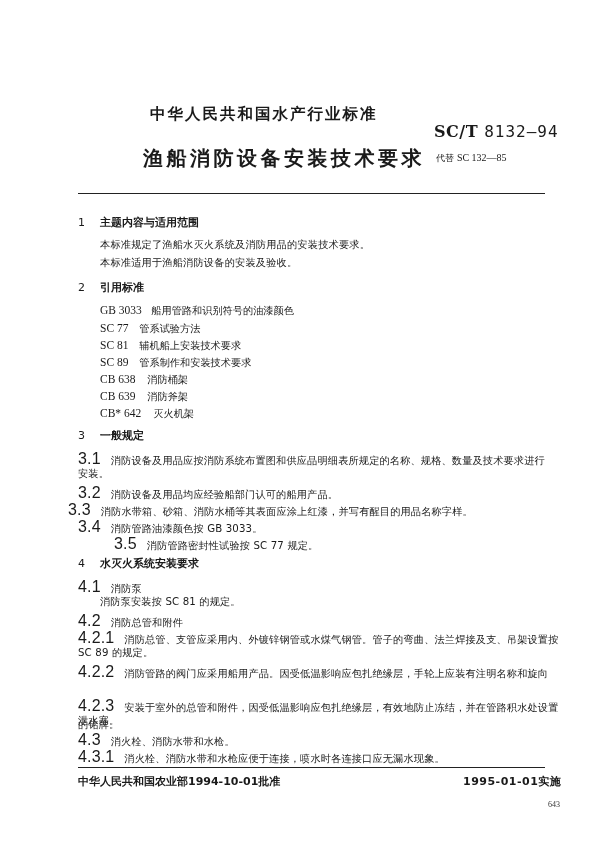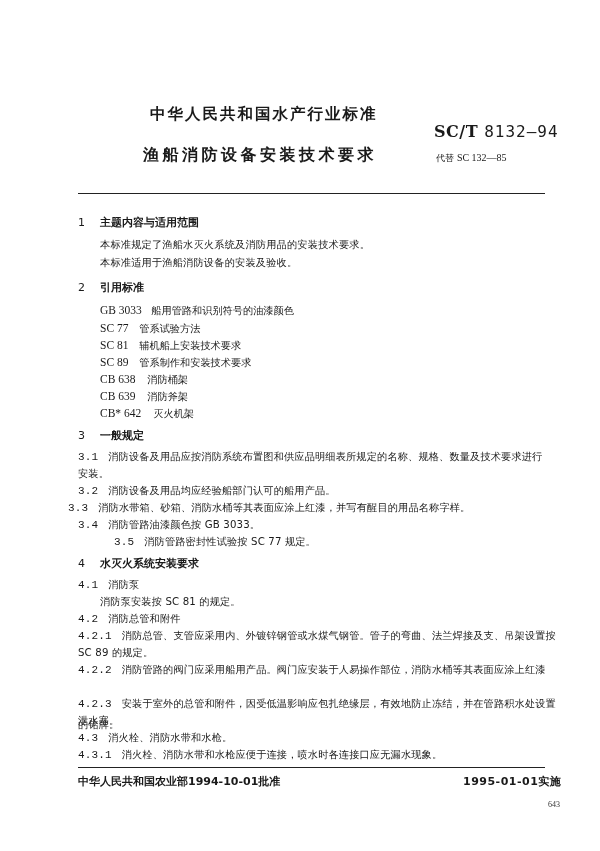--- a/index.html
+++ b/index.html
@@ -4,34 +4,34 @@
   <style>
     html, body { margin: 0; padding: 0; background: #ffffff; }
     body {
       width: 600px; height: 851px; position: relative; overflow: hidden;
       font-family: "DejaVu Sans", sans-serif; color: #1a1a1a;
     }
     .abs { position: absolute; white-space: nowrap; }
     .hdr-org { left: 150px; top: 104px; font-size: 15.5px; font-weight: bold; letter-spacing: 2px; }
     .std-no { left: 434px; top: 122px; font-size: 16px; font-weight: bold; font-family: "DejaVu Serif", serif; letter-spacing: 0.5px; }
     .std-no .num { font-family: "DejaVu Sans Mono", monospace; font-weight: normal; letter-spacing: 1px; }
-    .main-title { left: 143px; top: 145px; font-size: 16px; font-weight: bold; letter-spacing: 3.5px; }
+    .main-title { left: 143px; top: 145px; font-size: 20px; font-weight: bold; letter-spacing: 3.5px; }
     .replaces { left: 436px; top: 152px; font-size: 9px; }
     .replaces .num { font-family: "Liberation Serif", serif; font-size: 10px; }
     .rule { position: absolute; left: 78px; width: 467px; height: 0; border-top: 1.6px solid #222; }
     .rule-top { top: 193px; }
     .rule-foot { top: 767px; border-top-width: 1.2px; }
 
     .h1 { font-size: 11px; font-weight: bold; }
     .h1 .no { display: inline-block; width: 22px; font-weight: normal; }
     .p { font-size: 10.2px; letter-spacing: 0.2px; }
     .ref { font-size: 10.2px; }
     .ref .code { font-family: "Liberation Serif", serif; font-size: 11.5px; display: inline-block; }
     .clause { font-size: 10.2px; letter-spacing: 0.15px; }
-    .clause .no { font-family: Liberation Mono, monospace; font-size: 11px; display: inline-block; margin-right: 10px; }
+    .clause .no { font-family: Liberation Sans, sans-serif; font-size: 16px; display: inline-block; margin-right: 10px; }
 
     .foot-left { left: 78px; top: 774px; font-size: 11px; font-weight: bold; }
     .foot-right { left: 463px; top: 774px; font-size: 11px; font-weight: bold; letter-spacing: 0.5px; }
     .page-no { left: 528px; top: 800px; font-size: 8px; font-family: "Liberation Serif", serif; color: #333; padding-left: 20px; }
   </style>
 </head>
 <body>
 
 <div class="abs hdr-org">中华人民共和国水产行业标准</div>
 <div class="abs std-no">
@@ -73,21 +73,21 @@
 <div class="abs clause" style="left:78px; top:535px;margin-left:36px;"><span class="no">3.5</span><span>消防管路密封性试验按 SC 77 规定。</span></div>
 
 <div class="abs h1" style="left:78px; top:556px;">
   <span class="no">4</span><span>水灭火系统安装要求</span>
 </div>
 <div class="abs clause" style="left:78px; top:578px;"><span class="no">4.1</span><span>消防泵</span></div>
 <div class="abs clause" style="left:100px; top:595px;">消防泵安装按 SC 81 的规定。</div>
 <div class="abs clause" style="left:78px; top:612px;"><span class="no">4.2</span><span>消防总管和附件</span></div>
 <div class="abs clause" style="left:78px; top:629px;"><span class="no">4.2.1</span><span>消防总管、支管应采用内、外镀锌钢管或水煤气钢管。管子的弯曲、法兰焊接及支、吊架设置按</span></div>
 <div class="abs clause" style="left:78px; top:646px;">SC 89 的规定。</div>
-<div class="abs clause" style="left:78px; top:663px;"><span class="no">4.2.2</span><span>消防管路的阀门应采用船用产品。阀门应安装于人易操作部位，消防水桶等其表面应涂上红漆</span></div>
+<div class="abs clause" style="left:78px; top:663px;"><span class="no">4.2.2</span><span>消防管路的阀门应采用船用产品。因受低温影响应包扎绝缘层，手轮上应装有注明名称和旋向</span></div>
 <div class="abs clause" style="left:78px; top:718px;">的铭牌。</div>
 <div class="abs clause" style="left:78px; top:697px;"><span class="no">4.2.3</span><span>安装于室外的总管和附件，因受低温影响应包扎绝缘层，有效地防止冻结，并在管路积水处设置</span></div>
 <div class="abs clause" style="left:78px; top:714px;">泄水塞。</div>
 <div class="abs clause" style="left:78px; top:731px;text-align:right;"><span class="no">4.3</span><span>消火栓、消防水带和水枪。</span></div>
 <div class="abs clause" style="left:78px; top:748px;"><span class="no">4.3.1</span><span>消火栓、消防水带和水枪应便于连接，喷水时各连接口应无漏水现象。</span></div>
 
 <div class="rule rule-foot"></div>
 
 <div class="abs foot-left">中华人民共和国农业部1994-10-01批准</div>
 <div class="abs foot-right">1995-01-01实施</div>

